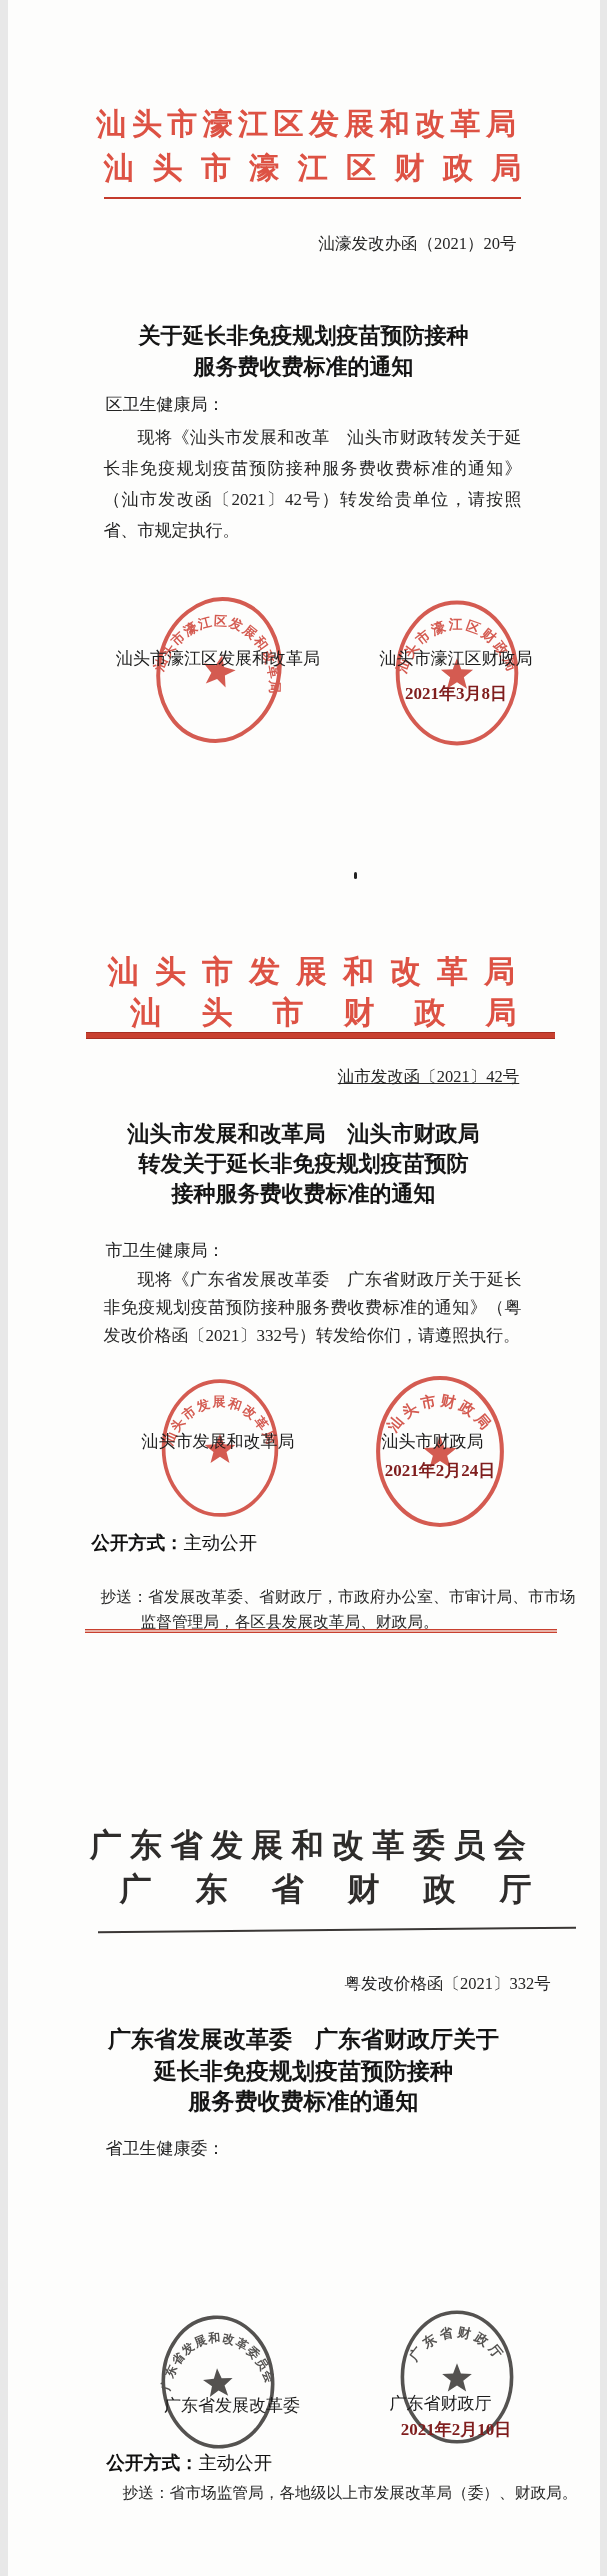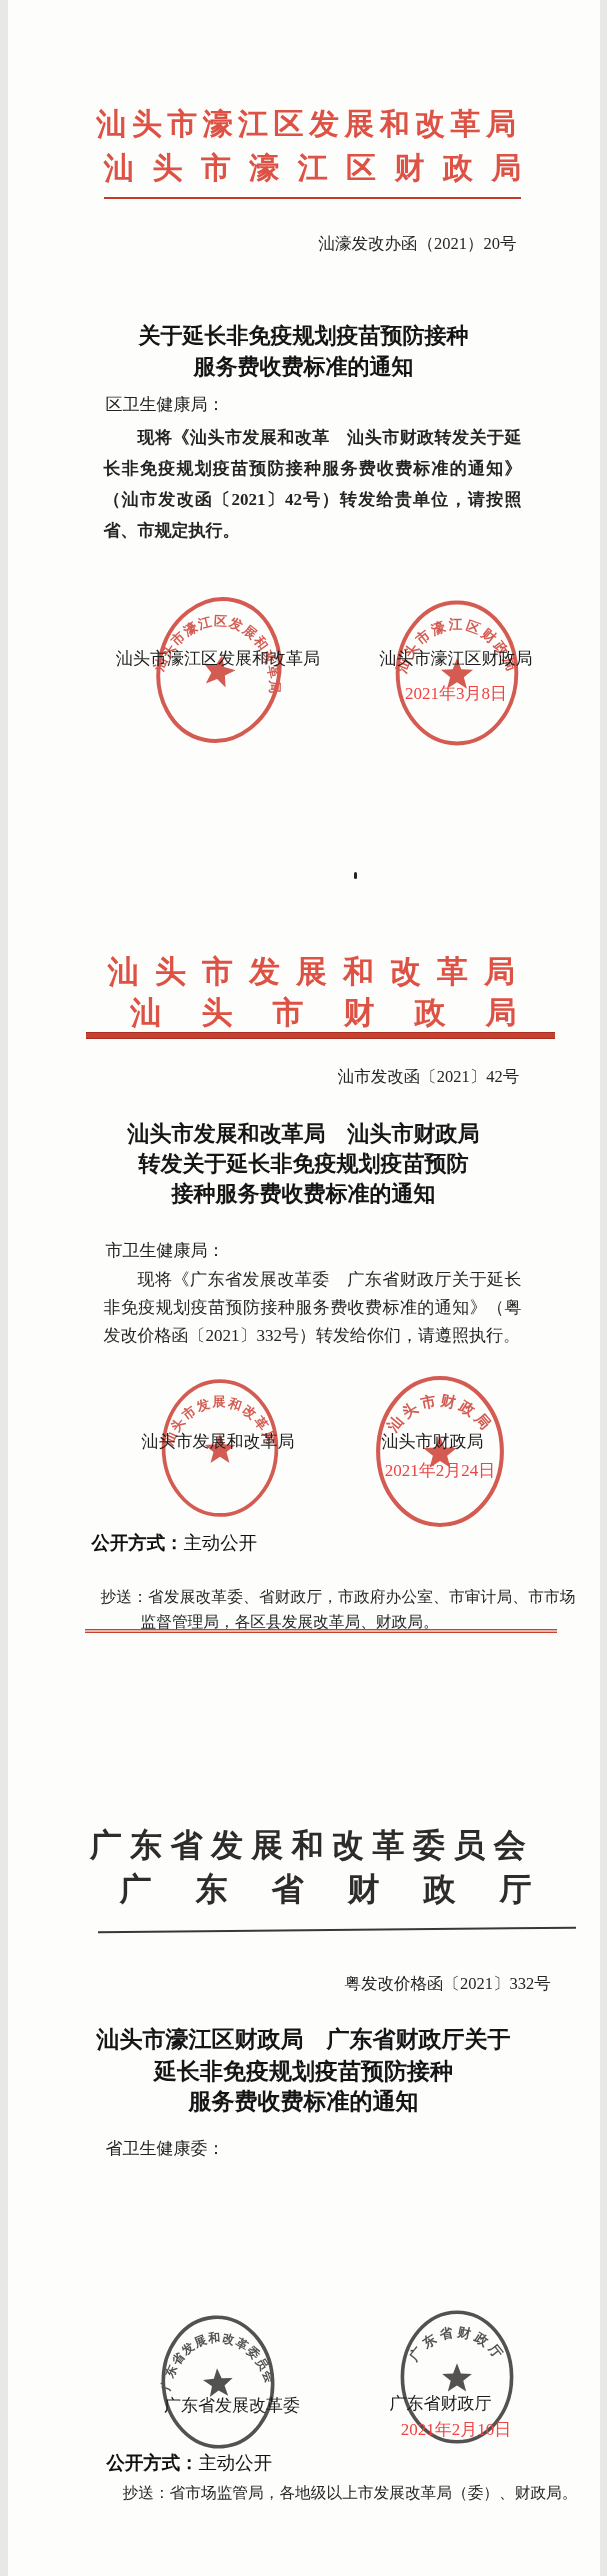--- a/index.html
+++ b/index.html
@@ -27,42 +27,42 @@
   .rule-black{left:90px;width:478px;height:2.3px;background:#3a3735;transform:rotate(-0.55deg);}
   .docnum{font-size:16.5px;white-space:nowrap;text-align:center;color:#242424;}
   .doctitle{width:100%;text-align:center;font-weight:bold;color:#151515;white-space:nowrap;
     font-family:"Liberation Serif","DejaVu Serif",serif;}
   .t1{font-size:22px;line-height:31px;}
   .t3{font-size:23px;line-height:31px;}
   .salut{font-size:17px;color:#222;}
   .bodytext{font-size:17px;text-align:justify;text-justify:inter-ideograph;color:#242424;}
   .indent{text-indent:2em;}
   .seal-caption{font-size:17px;color:#1c1c1c;text-align:center;white-space:nowrap;z-index:5;}
-  .seal-date{font-size:17px;color:#ef4444;text-align:center;white-space:nowrap;z-index:5;}
+  .seal-date{font-size:17px;color:#7f1d1d;text-align:center;white-space:nowrap;z-index:5;font-weight:bold;}
   .seal{z-index:4;opacity:0.88;}
   .publine{font-size:18.4px;color:#111;}
   .publine .lbl{font-weight:bold;font-family:"Liberation Sans","DejaVu Sans",sans-serif;}
   .ccline{font-size:15.7px;line-height:25px;color:#262626;padding-left:40px;text-indent:-40px;text-align:justify;}
   .speck{width:3.8px;height:6.9px;background:#222;border-radius:1.5px;}
 </style>
 </head>
 <body>
 
 <div id="page">
 
   <div class="abs lh-line lh1-a">汕头市濠江区发展和改革局</div>
   <div class="abs lh-line lh1-b">汕头市濠江区财政局</div>
   <div class="abs rule-red" style="top:197px;"></div>
   <div class="abs docnum" style="top:233px;left:295px;width:230px;">汕濠发改办函（2021）20号</div>
 
   <div class="abs doctitle t1" style="top:320px;">关于延长非免疫规划疫苗预防接种</div>
   <div class="abs doctitle t1" style="top:351px;">服务费收费标准的通知</div>
 
   <div class="abs salut" style="top:393px;left:98px;">区卫生健康局：</div>
-  <div class="abs bodytext indent" style="top:422px;left:96px;width:418px;line-height:31px;font-weight:bold;">现将《汕头市发展和改革　汕头市财政转发关于延长非免疫规划疫苗预防接种服务费收费标准的通知》（汕市发改函〔2021〕42号）转发给贵单位，请按照省、市规定执行。</div>
+  <div class="abs bodytext indent" style="top:422px;left:96px;width:418px;line-height:31px;">现将《汕头市发展和改革　汕头市财政转发关于延长非免疫规划疫苗预防接种服务费收费标准的通知》（汕市发改函〔2021〕42号）转发给贵单位，请按照省、市规定执行。</div>
 
   <svg class="abs seal" style="top:594px;left:139px;transform:rotate(12deg);" width="144" height="152" viewBox="0 0 200 230">
     <ellipse cx="100" cy="115" rx="91" ry="108" fill="none" stroke="#cf453a" stroke-width="6"></ellipse>
     <path id="arc-1l" d="M 16 150 A 84 102 0 0 1 184 150" fill="none"></path>
     <text fill="#cf453a" font-size="20" font-weight="bold" letter-spacing="2">
       <textPath href="#arc-1l" startOffset="50%" text-anchor="middle">汕头市濠江区发展和改革局</textPath>
     </text>
     <polygon fill="#cf453a" points="100,92 106.5,109.1 124.7,110 110.5,121.4 115.3,139 100,129 84.7,139 89.5,121.4 75.3,110 93.5,109.1"></polygon>
   </svg>
   <svg class="abs seal" style="top:598px;left:383px;" width="132" height="150" viewBox="0 0 200 230">
@@ -75,21 +75,21 @@
   </svg>
   <div class="abs seal-caption" style="top:647px;left:99px;width:223px;">汕头市濠江区发展和改革局</div>
   <div class="abs seal-caption" style="top:647px;left:337px;width:223px;">汕头市濠江区财政局</div>
   <div class="abs seal-date" style="top:682px;left:337px;width:223px;">2021年3月8日</div>
 
   <div class="abs speck" style="top:872px;left:346px;"></div>
 
   <div class="abs lh-line lh2-a">汕头市发展和改革局</div>
   <div class="abs lh-line lh2-b">汕头市财政局</div>
   <div class="abs rule-red-thick" style="top:1032px;"></div>
-  <div class="abs docnum" style="top:1066px;left:306px;width:230px;">汕市发改函〔2021〕42号</div>
+  <div class="abs docnum" style="top:1066px;left:306px;width:230px;text-decoration:underline;">汕市发改函〔2021〕42号</div>
 
   <div class="abs doctitle t1" style="top:1118px;">汕头市发展和改革局　汕头市财政局</div>
   <div class="abs doctitle t1" style="top:1148px;">转发关于延长非免疫规划疫苗预防</div>
   <div class="abs doctitle t1" style="top:1178px;">接种服务费收费标准的通知</div>
 
   <div class="abs salut" style="top:1239px;left:98px;">市卫生健康局：</div>
   <div class="abs bodytext indent" style="top:1266px;left:96px;width:418px;line-height:28px;">现将《广东省发展改革委　广东省财政厅关于延长非免疫规划疫苗预防接种服务费收费标准的通知》（粤发改价格函〔2021〕332号）转发给你们，请遵照执行。</div>
 
   <svg class="abs seal" style="top:1367px;left:150px;" width="124" height="162" viewBox="0 0 200 230">
     <ellipse cx="100" cy="115" rx="91" ry="108" fill="none" stroke="#cf453a" stroke-width="6"></ellipse>
@@ -115,21 +115,21 @@
     <span class="lbl">公开方式：</span><span>主动公开</span>
   </div>
   <div class="abs ccline" style="top:1584px;left:93px;width:435px;">抄送：省发展改革委、省财政厅，市政府办公室、市审计局、市市场监督管理局，各区县发展改革局、财政局。</div>
   <div class="abs rule-red-double" style="top:1629px;"></div>
 
   <div class="abs lh-line lh3-a">广东省发展和改革委员会</div>
   <div class="abs lh-line lh3-b">广东省财政厅</div>
   <div class="abs rule-black" style="top:1929px;"></div>
   <div class="abs docnum" style="top:1973px;left:325px;width:230px;">粤发改价格函〔2021〕332号</div>
 
-  <div class="abs doctitle t3" style="top:2024px;">汕头市濠江区财政局　广东省财政厅关于</div>
+  <div class="abs doctitle t3" style="top:2024px;">广东省发展改革委　广东省财政厅关于</div>
   <div class="abs doctitle t3" style="top:2056px;">延长非免疫规划疫苗预防接种</div>
   <div class="abs doctitle t3" style="top:2086px;">服务费收费标准的通知</div>
 
   <div class="abs salut" style="top:2137px;left:98px;">省卫生健康委：</div>
 
   <svg class="abs seal" style="top:2313px;left:141px;transform:rotate(-4deg);" width="138" height="138" viewBox="0 0 200 230">
     <ellipse cx="100" cy="115" rx="91" ry="108" fill="none" stroke="#3d3b39" stroke-width="6"></ellipse>
     <path id="arc-3l" d="M 16 150 A 84 102 0 0 1 184 150" fill="none"></path>
     <text fill="#3d3b39" font-size="20" font-weight="bold" letter-spacing="2">
       <textPath href="#arc-3l" startOffset="50%" text-anchor="middle">广东省发展和改革委员会</textPath>

